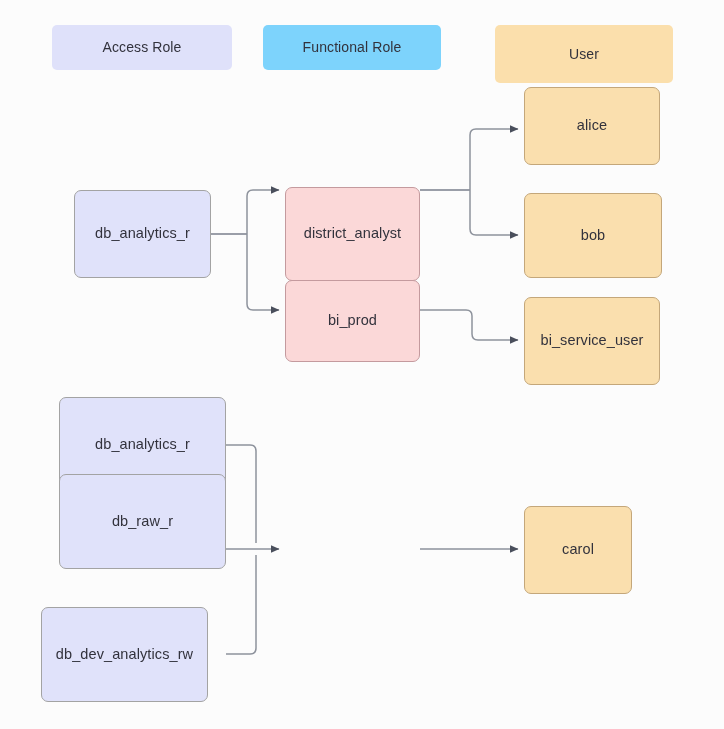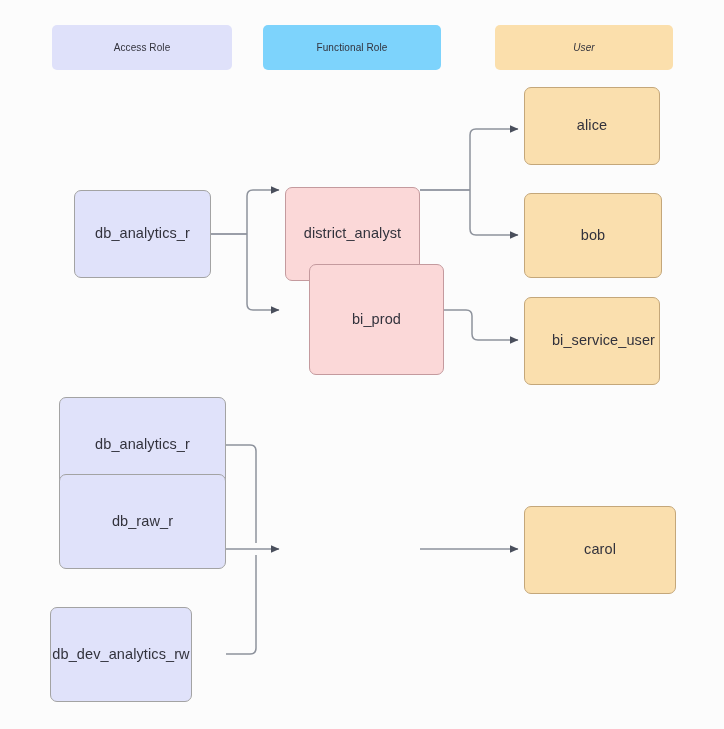--- a/index.html
+++ b/index.html
@@ -37,21 +37,21 @@
     font-size: 14.5px;
     line-height: 1.2;
     color: #32323c;
     letter-spacing: 0.1px;
     padding: 2px 4px;
     z-index: 2;
   }
   .node.legend {
     border: none;
     border-radius: 5px;
-    font-size: 10px;
+    font-size: 14px;
   }
   .access {
     background: #e0e2fa;
     border: 1px solid #a3a3a3;
   }
   .functional {
     background: #fbd8d8;
     border: 1px solid #c49a9e;
   }
   .user {
@@ -103,58 +103,58 @@
   </svg>
 
   <div class="node legend access" style="left:52px; top:25px; width:180px; height:45px;">
     <span>Access Role</span>
   </div>
 
   <div class="node legend functional" style="left:263px; top:25px; width:178px; height:45px;">
     <span>Functional Role</span>
   </div>
 
-  <div class="node legend user" style="left:495px; top:25px; width:178px; height:45px;font-style:italic;">
+  <div class="node legend user" style="left:495px; top:25px; width:178px; height:58px;">
     <span>User</span>
   </div>
 
   <div class="node access" style="left:74px; top:190px; width:137px; height:88px;">
     <span>db_analytics_r</span>
   </div>
 
   <div class="node functional" style="left:285px; top:143px; width:135px; height:94px;margin-top:44px;">
     <span>district_analyst</span>
   </div>
 
-  <div class="node functional" style="left:285px; top:264px; width:135px; height:111px;margin-left:24px;">
+  <div class="node functional" style="left:285px; top:280px; width:135px; height:82px;">
     <span>bi_prod</span>
   </div>
 
   <div class="node user" style="left:524px; top:87px; width:136px; height:78px;">
     <span>alice</span>
   </div>
 
   <div class="node user" style="left:524px; top:193px; width:138px; height:85px;">
     <span>bob</span>
   </div>
 
-  <div class="node user" style="left:524px; top:297px; width:136px; height:88px;justify-content:flex-end;">
+  <div class="node user" style="left:524px; top:297px; width:136px; height:88px;">
     <span>bi_service_user</span>
   </div>
 
   <div class="node access" style="left:59px; top:397px; width:167px; height:95px;">
     <span>db_analytics_r</span>
   </div>
 
   <div class="node access" style="left:59px; top:474px; width:167px; height:95px;">
     <span>db_raw_r</span>
   </div>
 
-  <div class="node access" style="left:50px; top:607px; width:142px; height:95px;text-align:center;">
+  <div class="node access" style="left:41px; top:607px; width:167px; height:95px;text-align:center;">
     <span>db_dev_analytics_rw</span>
   </div>
 
 
-  <div class="node user" style="left:524px; top:506px; width:152px; height:88px;">
+  <div class="node user" style="left:524px; top:506px; width:108px; height:88px;">
     <span>carol</span>
   </div>
 
 </div>
 
 </body></html>

